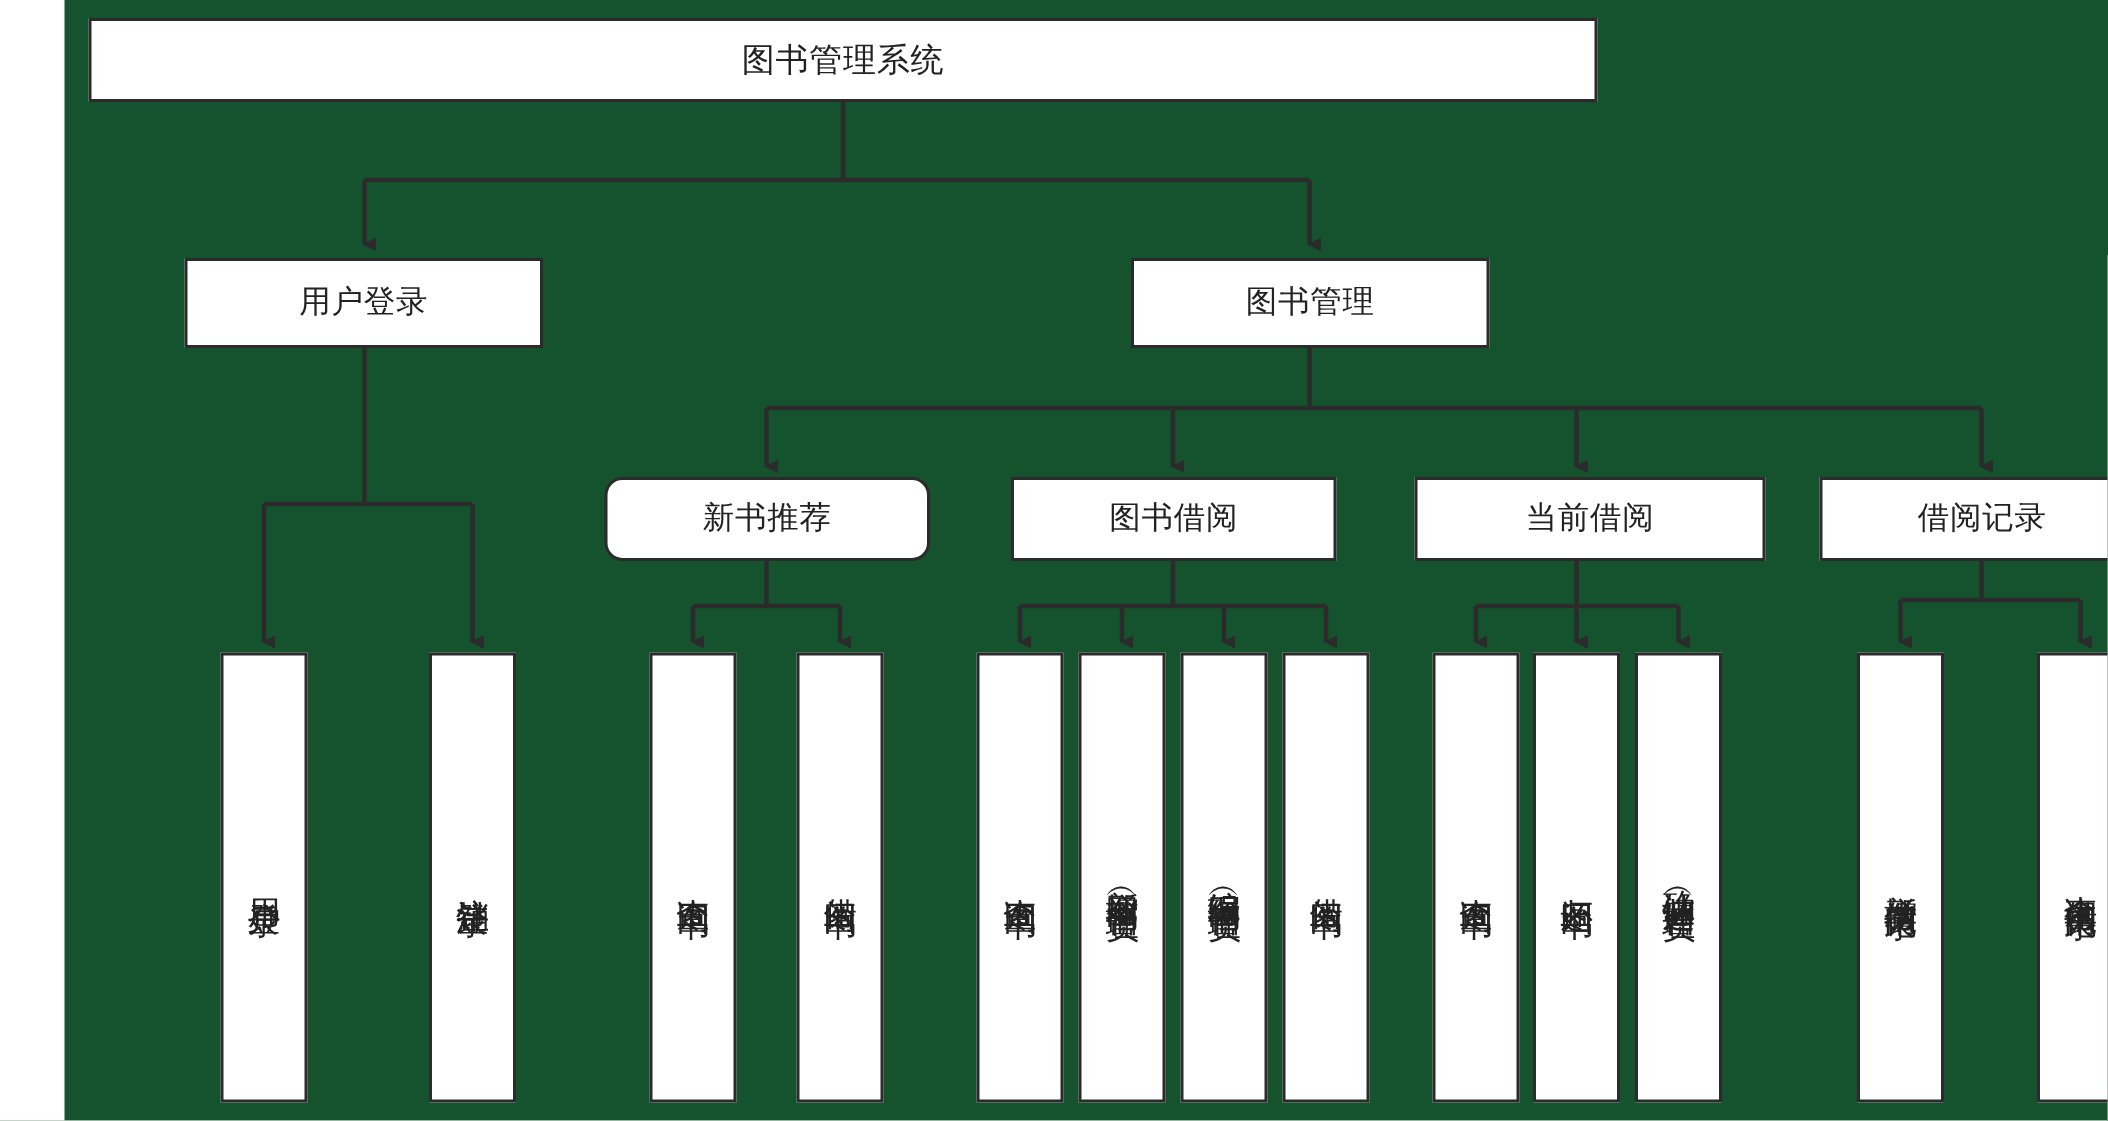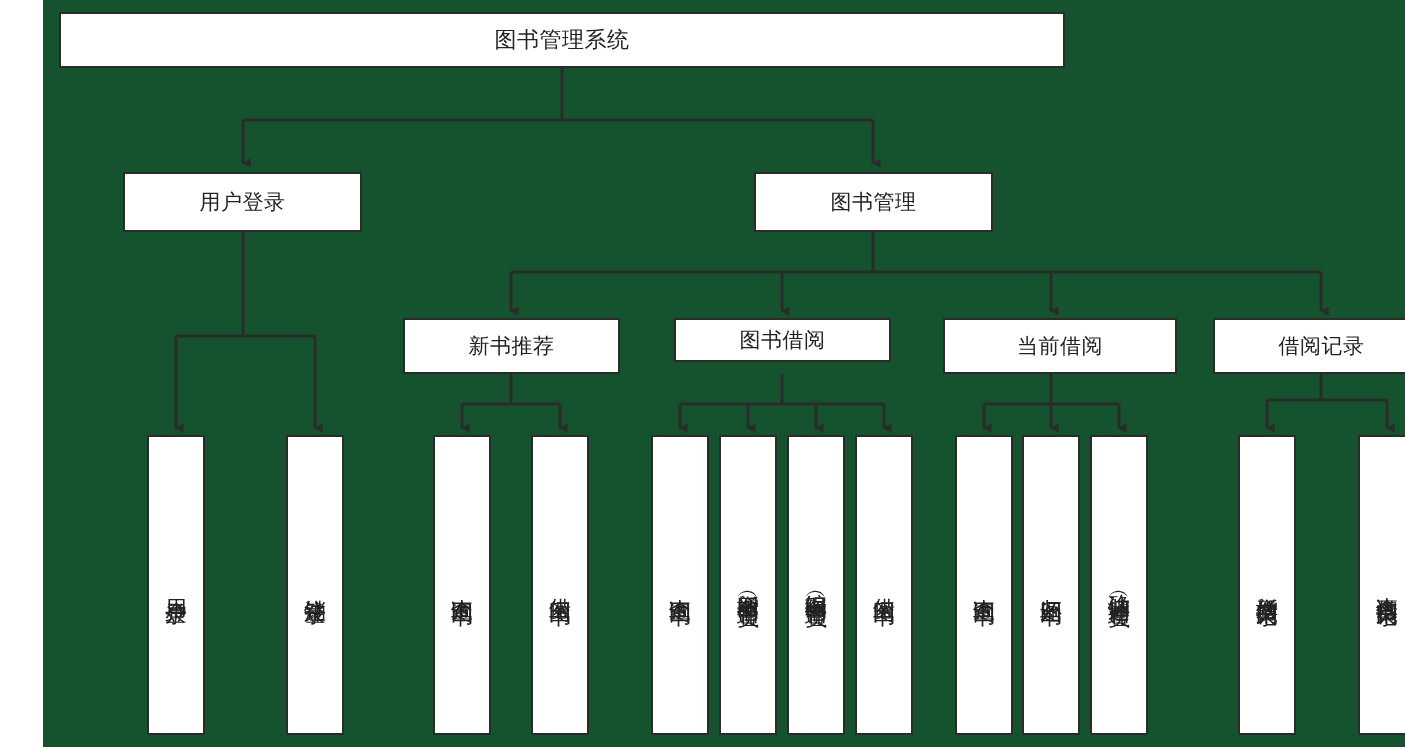--- a/index.html
+++ b/index.html
@@ -127,24 +127,24 @@
     <span class="label">图书管理系统</span>
   </div>
 
   <div class="node horiz" style="left:80px; top:172px; width:239px; height:60px;">
     <span class="label">用户登录</span>
   </div>
   <div class="node horiz" style="left:711px; top:172px; width:239px; height:60px;">
     <span class="label">图书管理</span>
   </div>
 
-  <div class="node horiz" style="left:360px; top:318px; width:217px; height:56px;">
+  <div class="node horiz" style="left:360px; top:318px; width:217px; height:56px;border-radius:12px;">
     <span class="label">新书推荐</span>
   </div>
-  <div class="node horiz" style="left:631px; top:318px; width:217px; height:44px;">
+  <div class="node horiz" style="left:631px; top:318px; width:217px; height:56px;">
     <span class="label">图书借阅</span>
   </div>
   <div class="node horiz" style="left:900px; top:318px; width:234px; height:56px;">
     <span class="label">当前借阅</span>
   </div>
   <div class="node horiz" style="left:1170px; top:318px; width:217px; height:56px;">
     <span class="label">借阅记录</span>
   </div>
 
   <div class="node vert" style="left:104px; top:435px; width:58px; height:300px;">

